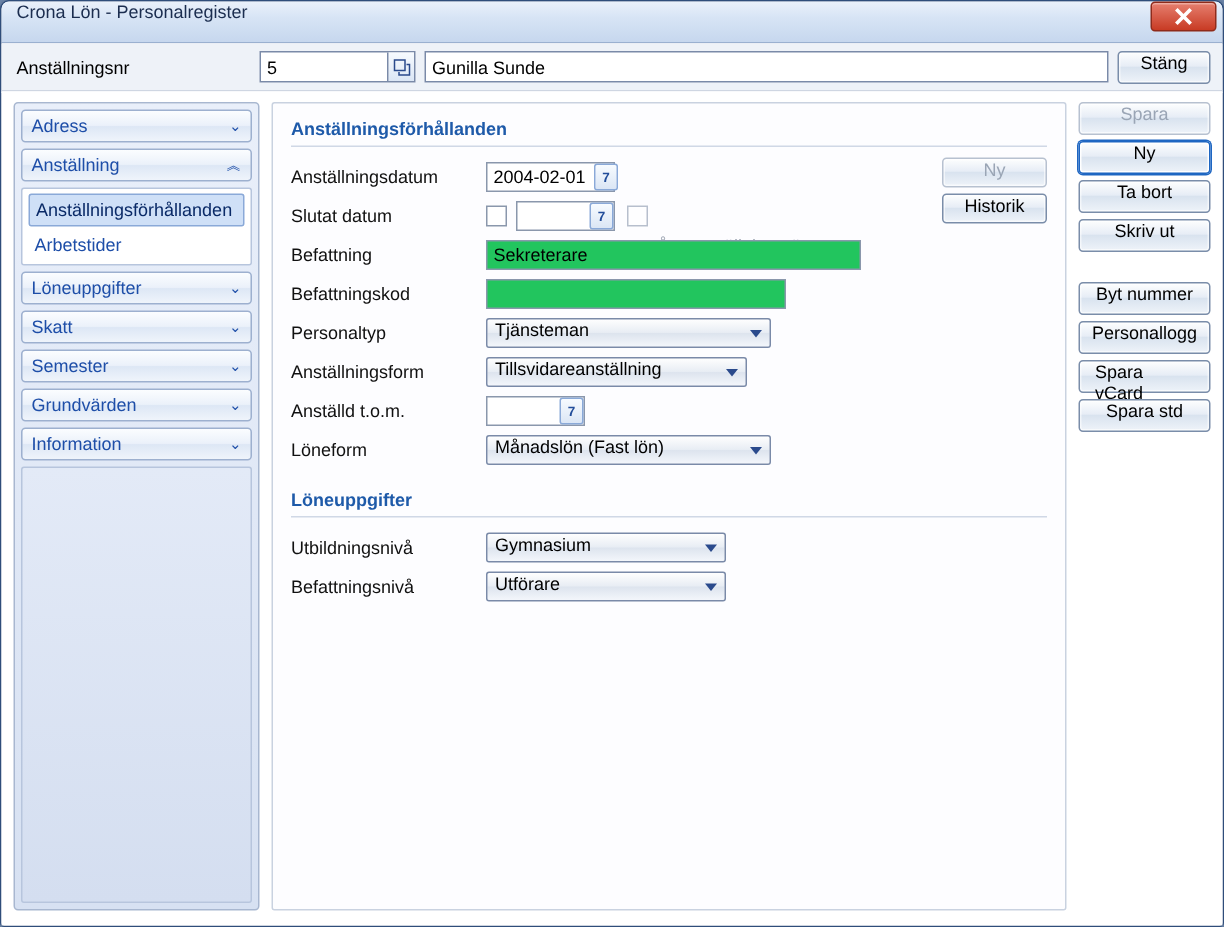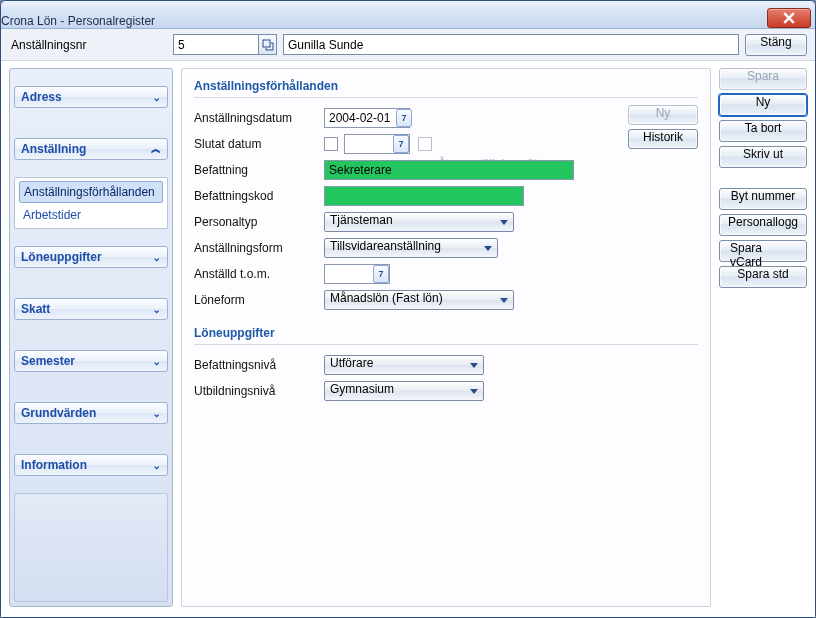--- a/index.html
+++ b/index.html
@@ -1,36 +1,36 @@
 <!DOCTYPE html>
 <html><head>
 <meta charset="utf-8">
 <style>
   * { box-sizing: border-box; font-family: "Segoe UI", Tahoma, sans-serif; font-size: 12px; }
   body { margin: 0; background: #6b84a8; width: 816px; height: 618px; overflow: hidden; }
   .window { width: 816px; height: 618px; background: #fff; border: 1px solid #2f4d7a; border-radius: 6px 6px 3px 3px; box-shadow: 0 0 0 1px rgba(0,0,0,.05); display:flex; flex-direction:column; }
-  .titlebar { height: 28px; background: linear-gradient(#eaf1fb 0%, #d7e4f5 40%, #c6d7ee 100%); border-bottom: 1px solid #9ab0d0; display:flex; align-items:flex-end; border-radius:5px 5px 0 0; }
+  .titlebar { height: 28px; background: linear-gradient(#eaf1fb 0%, #d7e4f5 40%, #c6d7ee 100%); border-bottom: 1px solid #9ab0d0; display:flex; align-items:flex-start; padding-left:10px; border-radius:5px 5px 0 0; }
   .titlebar .title { color:#1b2d4f; flex:1; }
   .close-btn { width:44px; height:20px; margin-right:4px; background: linear-gradient(#e67f6f, #c83b24); border:1px solid #8f2b1b; border-radius:3px; display:flex; align-items:center; justify-content:center; color:#fff; font-weight:bold; box-shadow: inset 0 1px 0 rgba(255,255,255,.35); }
   .close-btn svg { width:12px; height:12px; }
   
   .top-row { height: 32px; display:flex; align-items:center; padding: 4px 8px; gap:6px; border-bottom: 1px solid #cfd6e2; background:#eef2f8; }
   .top-label { width: 158px; color:#000; padding-left:2px;}
   .emp-no { position:relative; }
   .emp-no input { width: 104px; height: 21px; border:1px solid #7a8aa8; padding-left:4px; background:#fff; }
   .emp-lookup { position:absolute; right:1px; top:1px; width:18px; height:19px; border-left:1px solid #7a8aa8; background: linear-gradient(#f7fbff,#dbe6f5); display:flex; align-items:center; justify-content:center; color:#2a4a8c; font-size:11px; }
   .name-input { flex:1; height:21px; border:1px solid #7a8aa8; padding-left:4px; background:#fff; }
   .btn { height:22px; border:1px solid #7a8da9; background:linear-gradient(#fdfefe,#e7edf6 45%, #d9e3ef 50%, #eef3f9); border-radius:3px; padding:0 10px; display:flex; align-items:flex-start; justify-content:center; min-width:62px; box-shadow: inset 0 0 0 1px rgba(255,255,255,.6); cursor:default; }
   .btn.disabled { color:#9aa5b5; border-color:#b7c1d0;}
   .btn.focus { box-shadow: 0 0 0 1px #1e66c2, inset 0 0 0 1px #fff; border-color:#1e66c2; }
 
   .body { flex:1; display:flex; border-top:1px solid #fff; padding:6px 8px 10px 8px; gap:8px; background:#fff; overflow:hidden;}
   
   .sidebar { width:164px; background: linear-gradient(#e9effa, #d7e1f2); border:1px solid #a8b7d0; border-radius:3px; padding:2px; display:flex; flex-direction:column; }
-  .sb-header { height:22px; margin:15px 2px; border:1px solid #9db0cf; border-radius:3px; background: linear-gradient(#fbfdff,#ebf1fa 48%, #dde7f5 52%, #eff4fb); display:flex; align-items:center; padding:0 6px; color:#1e4ea8; font-weight:700; }
+  .sb-header { height:22px; margin:2px 2px; border:1px solid #9db0cf; border-radius:3px; background: linear-gradient(#fbfdff,#ebf1fa 48%, #dde7f5 52%, #eff4fb); display:flex; align-items:center; padding:0 6px; color:#1e4ea8; font-weight:400; }
   .sb-header.collapsed { color:#1e4ea8; }
   .sb-header .chev { margin-left:auto; font-size:10px; color:#1e4ea8; }
   .sb-sub { margin: 2px 2px; background:#fff; border:1px solid #b7c5dd; border-radius:2px; padding:3px 4px; }
   .sb-link { color:#1e4ea8; padding:3px 4px; border-radius:2px; }
   .sb-link.active { background:#cfe0f7; border:1px solid #8aa9d8; color:#0a2a67; }
   .sb-link + .sb-link { margin-top:2px; }
   .sidebar-spacer{ flex:1; margin:2px; background:linear-gradient(#e3eaf7,#d4def0); border:1px solid #b7c5dd; border-radius:2px;}
 
   
   .main { flex:1; border:1px solid #c9d2e0; border-radius:2px; padding:10px 12px; background:#fdfdff; overflow:auto; }
@@ -205,35 +205,35 @@
                 <path d="M0 2 L8 2 L4 7 Z"></path>
               </svg>
             </div>
         </div>
       </div>
 
       <div style="height:12px;"></div>
       <div class="section-title">Löneuppgifter</div>
 
       <div class="form-row">
+        <div class="flabel">Utbildningsnivå</div>
+        <div class="combo">
+          <div class="fake" style="width:160px;"><span>Gymnasium</span></div>
+          <div class="arrow">
+              <svg viewBox="0 0 8 8">
+                <path d="M0 2 L8 2 L4 7 Z"></path>
+              </svg>
+            </div>
+        </div>
+      </div>
+
+      <div class="form-row">
         <div class="flabel">Befattningsnivå</div>
         <div class="combo">
           <div class="fake" style="width:160px;"><span>Utförare</span></div>
-          <div class="arrow">
-              <svg viewBox="0 0 8 8">
-                <path d="M0 2 L8 2 L4 7 Z"></path>
-              </svg>
-            </div>
-        </div>
-      </div>
-
-      <div class="form-row">
-        <div class="flabel">Utbildningsnivå</div>
-        <div class="combo">
-          <div class="fake" style="width:160px;"><span>Gymnasium</span></div>
           <div class="arrow">
               <svg viewBox="0 0 8 8">
                 <path d="M0 2 L8 2 L4 7 Z"></path>
               </svg>
             </div>
         </div>
       </div>
     </div>
 
     <div class="right-actions">

